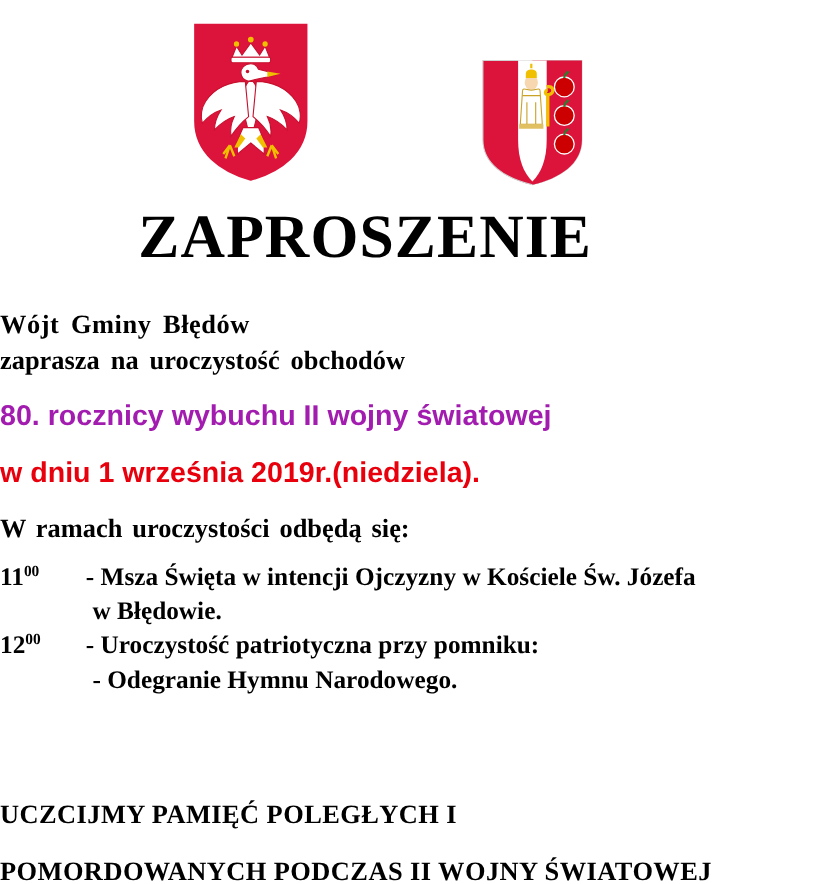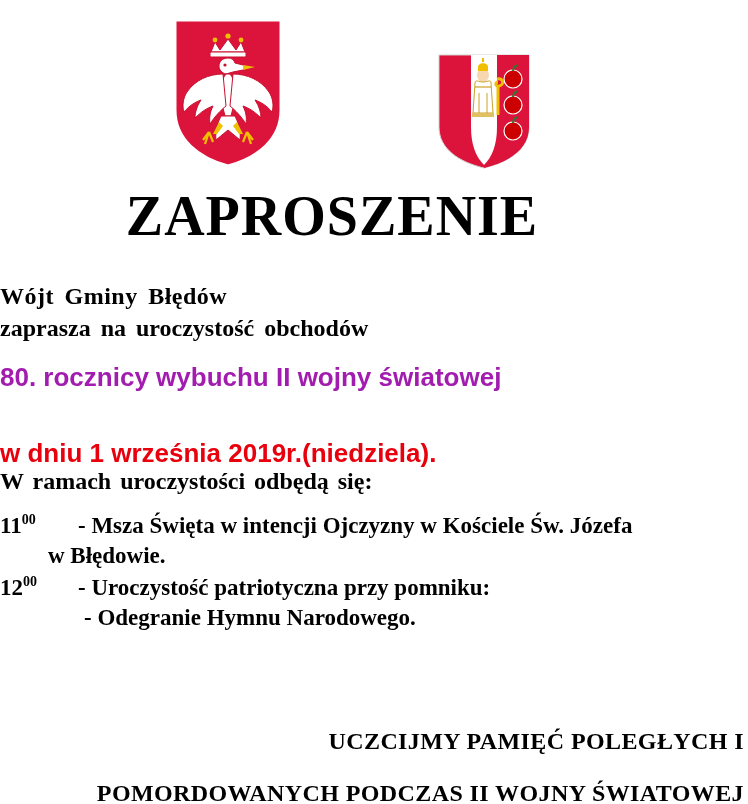--- a/index.html
+++ b/index.html
@@ -72,21 +72,21 @@
     word-spacing: 4px;
   }
   .l-red1 {
     top: 362px;
     font-size: 26px;
     font-weight: bold;
     color: #a21caf;
     font-family: "Liberation Sans", sans-serif;
   }
   .l-red2 {
-    top: 438px;
+    top: 414px;
     font-size: 26px;
     font-weight: bold;
     color: #e8000d;
     font-family: "Liberation Sans", sans-serif;
   }
   .l-ramach {
     top: 468px;
     font-size: 24px;
     font-weight: bold;
     word-spacing: 3px;
@@ -112,31 +112,32 @@
   }
   .prog-row .time sup {
     font-size: 14px;
     vertical-align: super;
   }
   .prog-row .txt {
     display: inline-block;
     padding-left: 6px;
   }
   .prog-cont {
-    padding-left: 48px;
+    padding-left: 64px;
+    margin-left: 20px;
   }
   .prog-sub {
     padding-left: 84px;
   }
 
   .footer {
     position: absolute;
     left: 0;
     width: 744px;
-    text-align: right;
+    text-align: left;
     font-weight: bold;
   }
   .f1 {
     top: 728px;
     font-size: 24px;
     letter-spacing: 0.4px;
   }
   .f2 {
     top: 780px;
     font-size: 24px;

